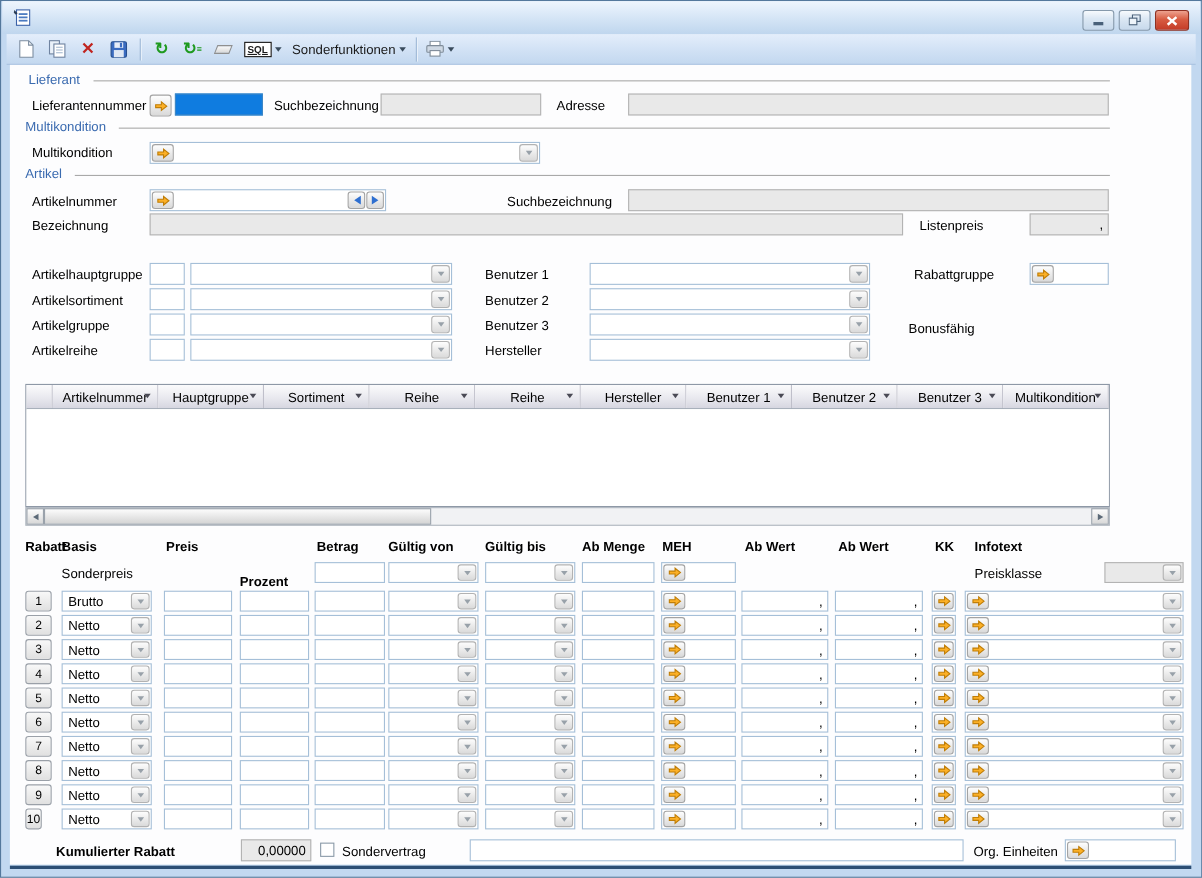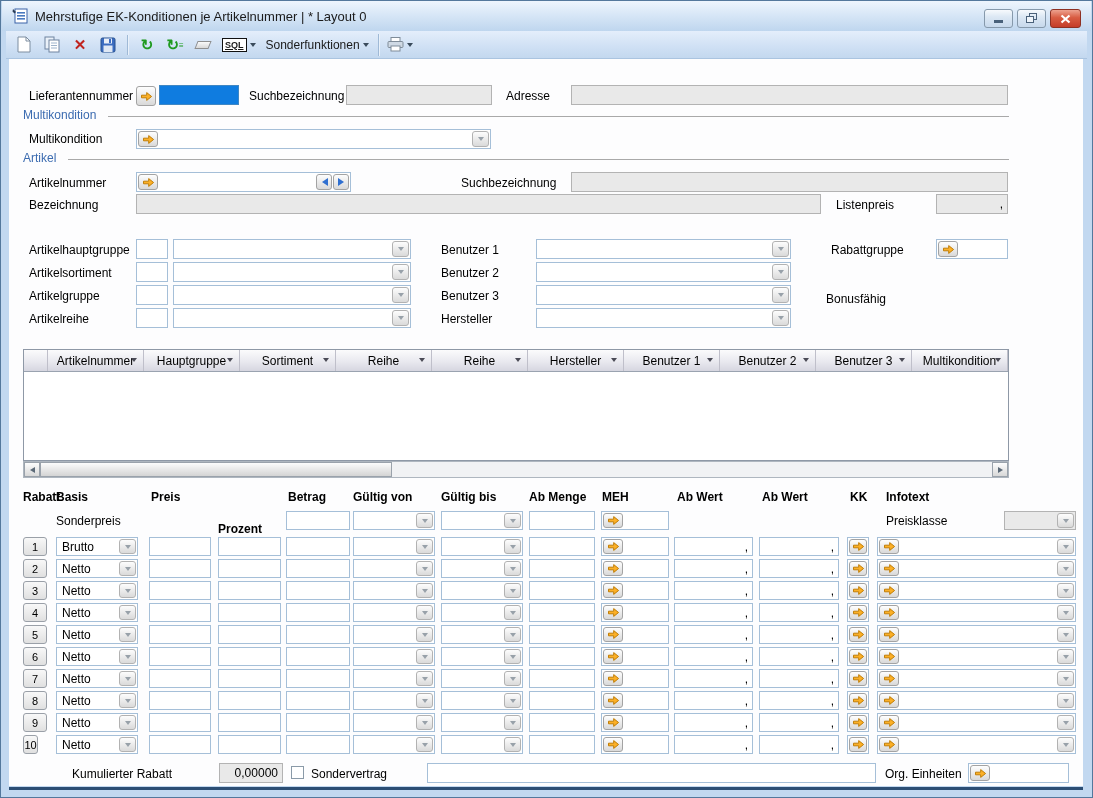--- a/index.html
+++ b/index.html
@@ -83,21 +83,20 @@
 <div class="window">
 
   <div class="titlebar">
     <svg class="app-icon" viewBox="0 0 16 16">
       <rect x="3" y="1" width="12" height="14" fill="#fff" stroke="#3a62a8"></rect>
       <rect x="5" y="4" width="8" height="1.6" fill="#4a7ac0"></rect>
       <rect x="5" y="7" width="8" height="1.6" fill="#4a7ac0"></rect>
       <rect x="5" y="10" width="8" height="1.6" fill="#4a7ac0"></rect>
       <path d="M1 1 L4 4 L2.5 5.5 L0.5 3.5 Z" fill="#2c3e57"></path>
     </svg>
-    <span class="title-text">Mehrstufige EK-Konditionen je Artikelnummer | * Layout 0</span>
     <span class="winbtns">
       <button class="wbtn">
           <span class="glyph-min"></span>
         </button>
       <button class="wbtn">
         <svg width="12" height="11">
             <rect x="3.5" y="0.5" width="7" height="6" fill="none" stroke="#4a617a"></rect>
             <rect x="0.5" y="3.5" width="7" height="6" fill="#eef4fa" stroke="#4a617a"></rect>
           </svg>
       </button>
@@ -160,20 +159,24 @@
             <rect x="4" y="9" width="9" height="5" fill="#fff" stroke="#7f8c99"></rect>
           </svg>
         <span class="caret"></span>
       </button>
     </span>
   </div>
 
   <div class="formbg"></div>
   <div class="bottom-band"></div>
 
+  <div class="sec" style="left:25px;top:64px;width:983px;">
+    <span>Lieferant</span>
+      <span class="sec-line"></span>
+  </div>
   <span class="lbl" style="left:28px;top:88px;">Lieferantennummer</span>
   <span class="ab" style="left:135px;top:85px;height:20px;">
     <svg width="13" height="11" viewBox="0 0 13 11">
         <path d="M1.5 4.2h5.2V1.6L11.6 5.5 6.7 9.4V6.8H1.5z" fill="#FCB026" stroke="#C07E08"></path>
       </svg>
   </span>
   <input class="fld focus" style="left: 158px; top: 84px; width: 80px;">
   <span class="lbl" style="left:248px;top:88px;">Suchbezeichnung</span>
   <input class="fld gray" style="left: 345px; top: 84px; width: 146px;">
   <span class="lbl" style="left:505px;top:88px;">Adresse</span>
@@ -767,21 +770,21 @@
           <span class="ab">
             <svg width="13" height="11" viewBox="0 0 13 11">
               <path d="M1.5 4.2h5.2V1.6L11.6 5.5 6.7 9.4V6.8H1.5z" fill="#FCB026" stroke="#C07E08"></path>
             </svg>
           </span>
           <span class="dd"></span>
         </div>
       </div>
     </div>
 
-  <span class="lbl" style="left:71px;top:766px;">Kumulierter Rabatt</span>
+  <span class="lbl" style="left:50px;top:766px;font-weight:bold;">Kumulierter Rabatt</span>
   <input class="fld gray num" style="left: 218px; top: 762px; width: 64px;" value="0,00000">
   <span class="checkbox" style="left:290px;top:765px;"></span>
   <span class="lbl" style="left:310px;top:766px;">Sondervertrag</span>
   <input class="fld" style="left: 426px; top: 762px; width: 449px;">
   <span class="lbl" style="left:884px;top:766px;">Org. Einheiten</span>
   <div class="fld combo" style="left:967px;top:762px;width:101px;height:20px;">
     <span class="ab">
         <svg width="13" height="11" viewBox="0 0 13 11">
           <path d="M1.5 4.2h5.2V1.6L11.6 5.5 6.7 9.4V6.8H1.5z" fill="#FCB026" stroke="#C07E08"></path>
         </svg>

